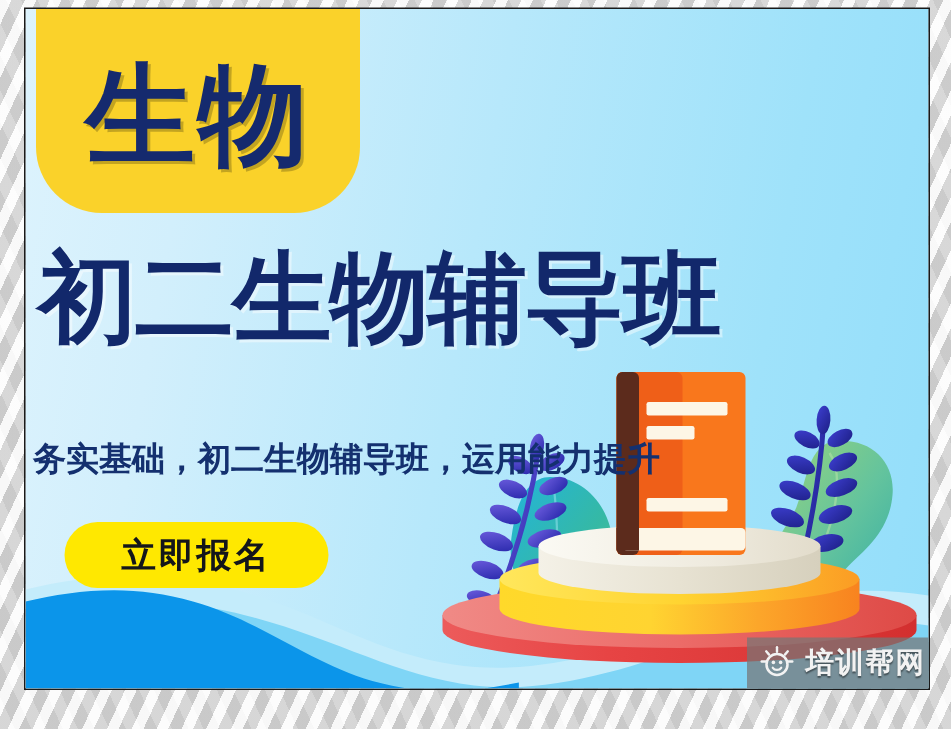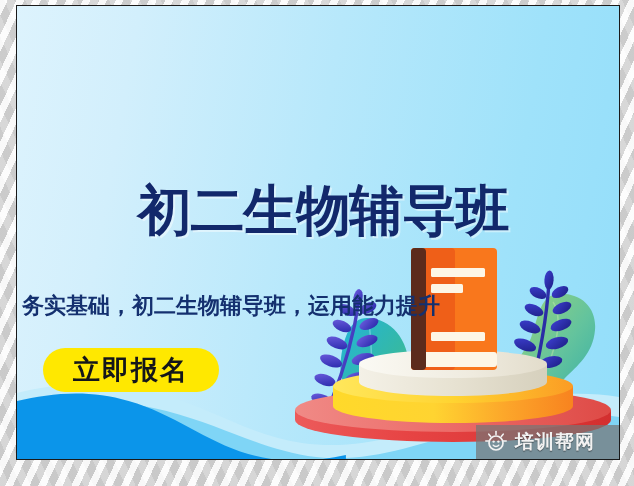--- a/index.html
+++ b/index.html
@@ -41,24 +41,24 @@
   #subject-badge .txt{
     font-family:"DejaVu Sans","Liberation Sans",sans-serif;
     font-size:73px;font-weight:bold;color:#152a6e;line-height:1;
     letter-spacing:2px;
     text-shadow:2px 2px 0 rgba(0,0,0,.22);
     margin-top:6px;
   }
 
   
   #main-title{
-    position:absolute;left:8px;top:178px;width:596px;
-    text-align:center;
-    font-family:"DejaVu Sans","Liberation Sans",sans-serif;
-    font-size:54px;font-weight:bold;color:#12286b;
+    position:absolute;left:8px;top:160px;width:596px;
+    text-align:left;
+    font-family:"DejaVu Sans","Liberation Sans",sans-serif;
+    font-size:66px;font-weight:bold;color:#12286b;
     letter-spacing:-1px;line-height:1;
     white-space:nowrap;
     text-shadow:2px 2px 0 rgba(255,255,255,.45);
     z-index:6;
   }
 
   
   #sub-title{
     position:absolute;left:5px;top:285px;
     font-family:"DejaVu Sans","Liberation Sans",sans-serif;
@@ -69,30 +69,30 @@
 
   
   #cta-button{
     position:absolute;left:26px;top:342px;width:176px;height:44px;
     background:#ffe800;border-radius:24px;
     display:flex;align-items:center;justify-content:center;
     cursor:pointer;z-index:6;
   }
   #cta-button .txt{
     font-family:"DejaVu Sans","Liberation Sans",sans-serif;
-    font-size:27px;font-weight:bold;color:#14161a;letter-spacing:2px;
+    font-size:23px;font-weight:bold;color:#14161a;letter-spacing:2px;
   }
 
   
   #illustration{position:absolute;left:268px;top:236px;width:336px;height:200px;z-index:4;}
 
   
   #watermark{
     position:absolute;right:0;bottom:0;
-    height:34px;padding:0 24px 0 8px;
+    height:34px;padding:0 2px 0 8px;
     display:flex;align-items:center;gap:7px;
     background:rgba(118,118,118,.72);
     z-index:20;
   }
   #watermark .wm-text{
     font-family:"DejaVu Sans","Liberation Sans",sans-serif;
     font-size:19px;font-weight:bold;color:#f2f2f2;letter-spacing:1px;
     text-shadow:0 1px 1px rgba(0,0,0,.45);
   }
 </style>
@@ -102,20 +102,23 @@
 <div id="page">
 
   <div id="banner">
 
     <svg class="wave" viewBox="0 0 604 120" preserveAspectRatio="none">
       <path d="M0,54 C40,44 88,40 140,54 C196,69 232,96 286,104 C340,112 392,96 440,78 C496,57 556,50 604,58 L604,120 L0,120 Z" fill="#c4ecfb"></path>
       <path d="M0,72 C46,60 96,58 150,72 C208,87 248,112 300,118 C352,124 404,106 452,90 C500,74 556,70 604,78 L604,120 L0,120 Z" fill="#7fd5f6"></path>
       <path d="M0,62 C34,54 72,50 112,62 C158,75 188,102 232,115 C272,126 300,122 330,116 L330,120 L0,120 Z" fill="#0b95ea"></path>
     </svg>
 
+    <div id="subject-badge">
+      <span class="txt">生物</span>
+    </div>
 
     <svg id="illustration" viewBox="0 0 336 200">
       <defs>
         <linearGradient id="gGreenBlob" x1="0" y1="0" x2="1" y2="1">
           <stop offset="0%" stop-color="#9cd46f"></stop>
           <stop offset="55%" stop-color="#5fc195"></stop>
           <stop offset="100%" stop-color="#2aa89f"></stop>
         </linearGradient>
         <linearGradient id="gTealLeaf" x1="0" y1="0" x2="1" y2="1">
           <stop offset="0%" stop-color="#16b0d8"></stop>

